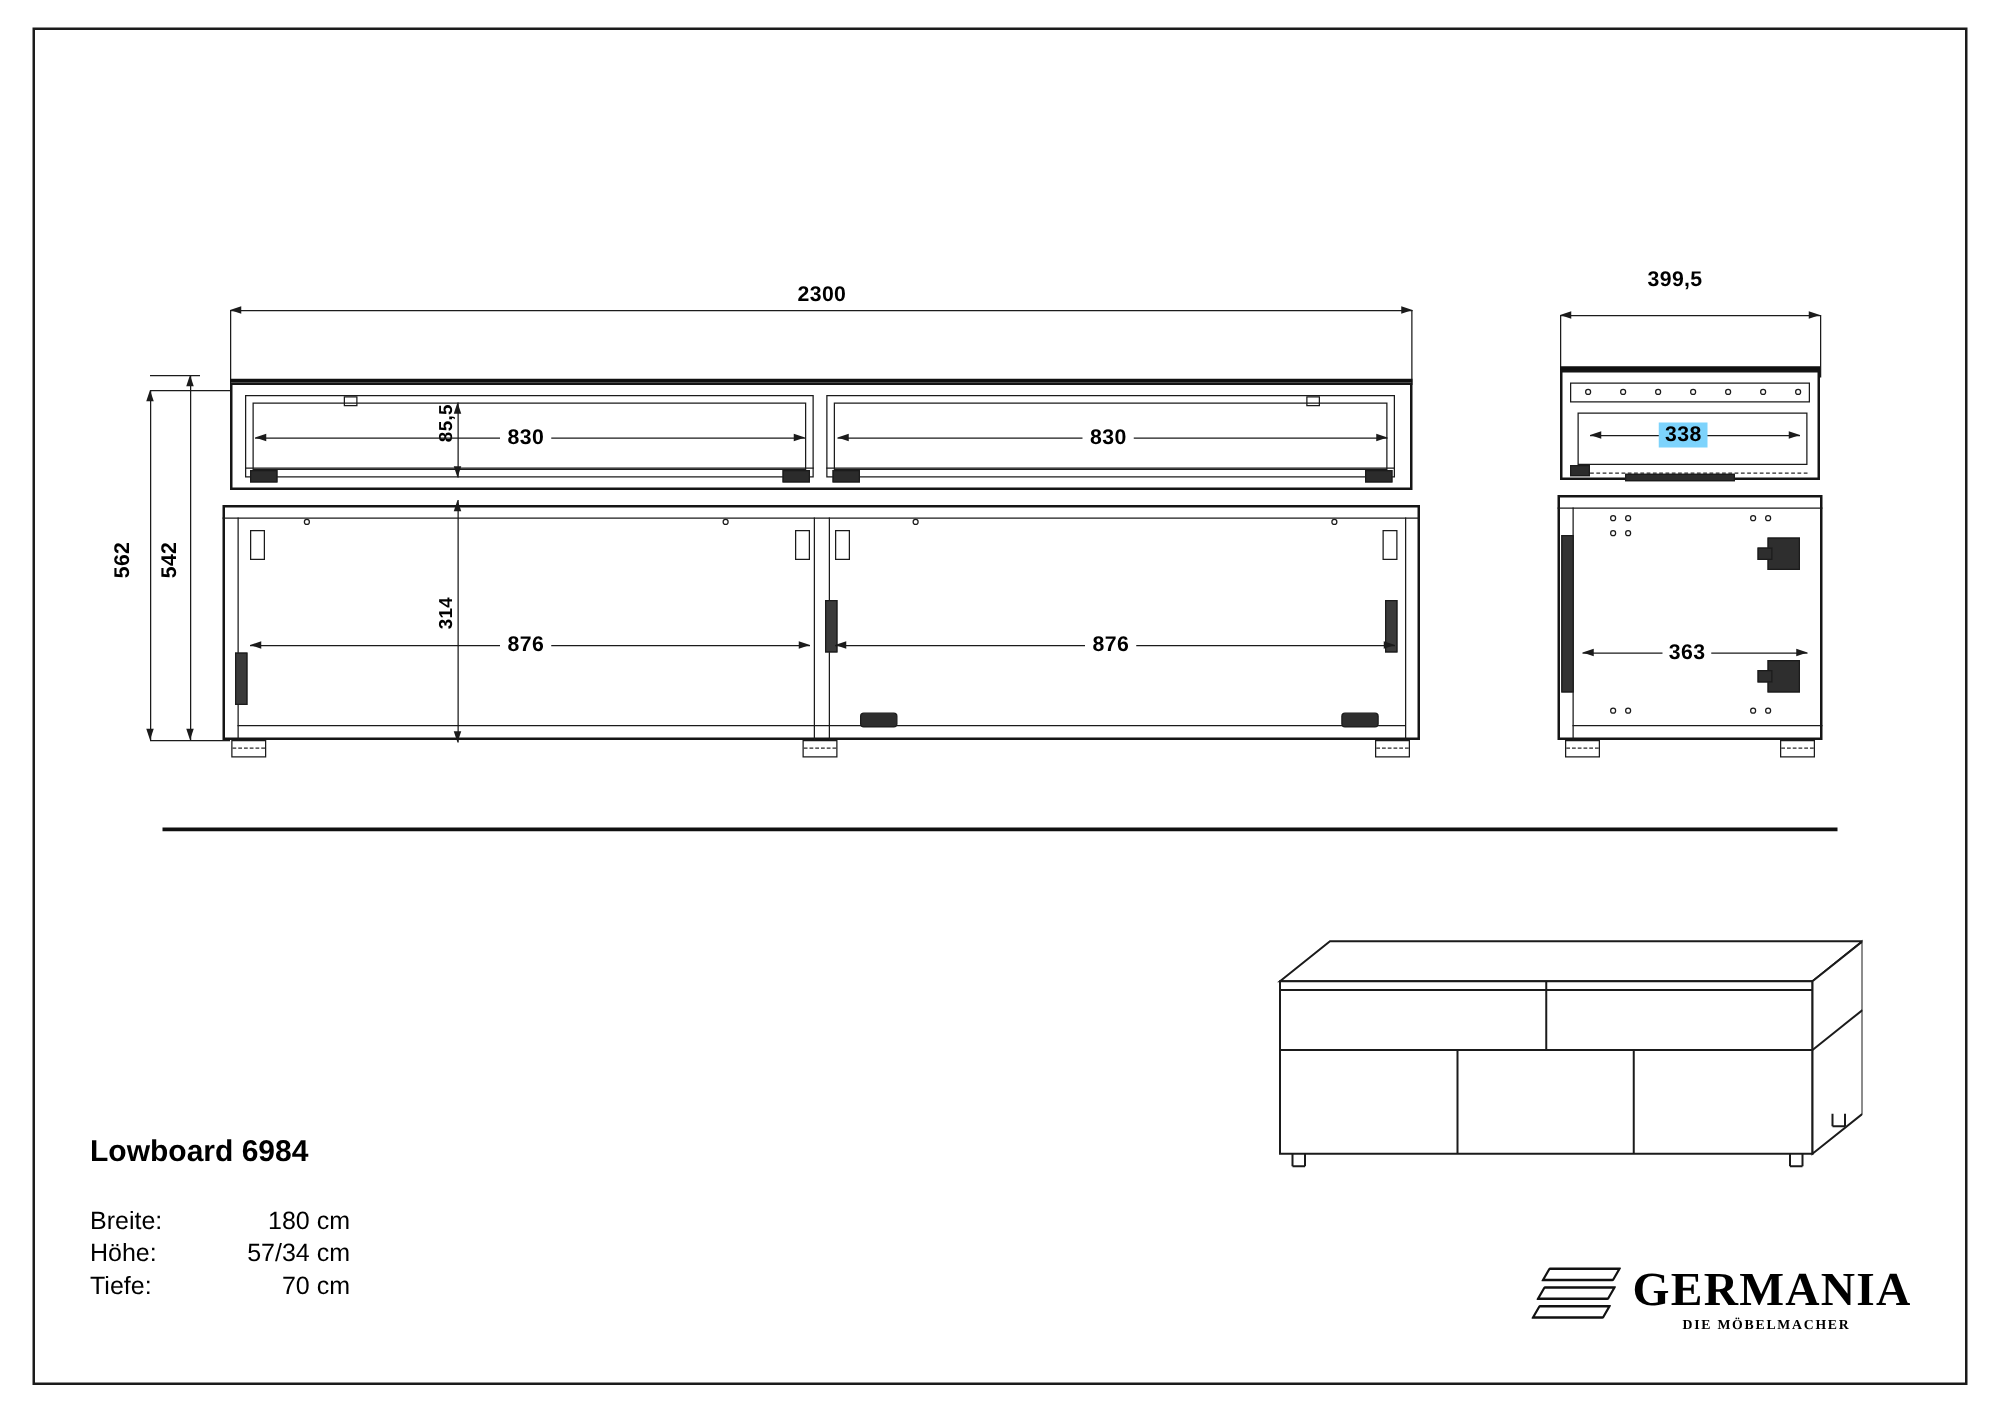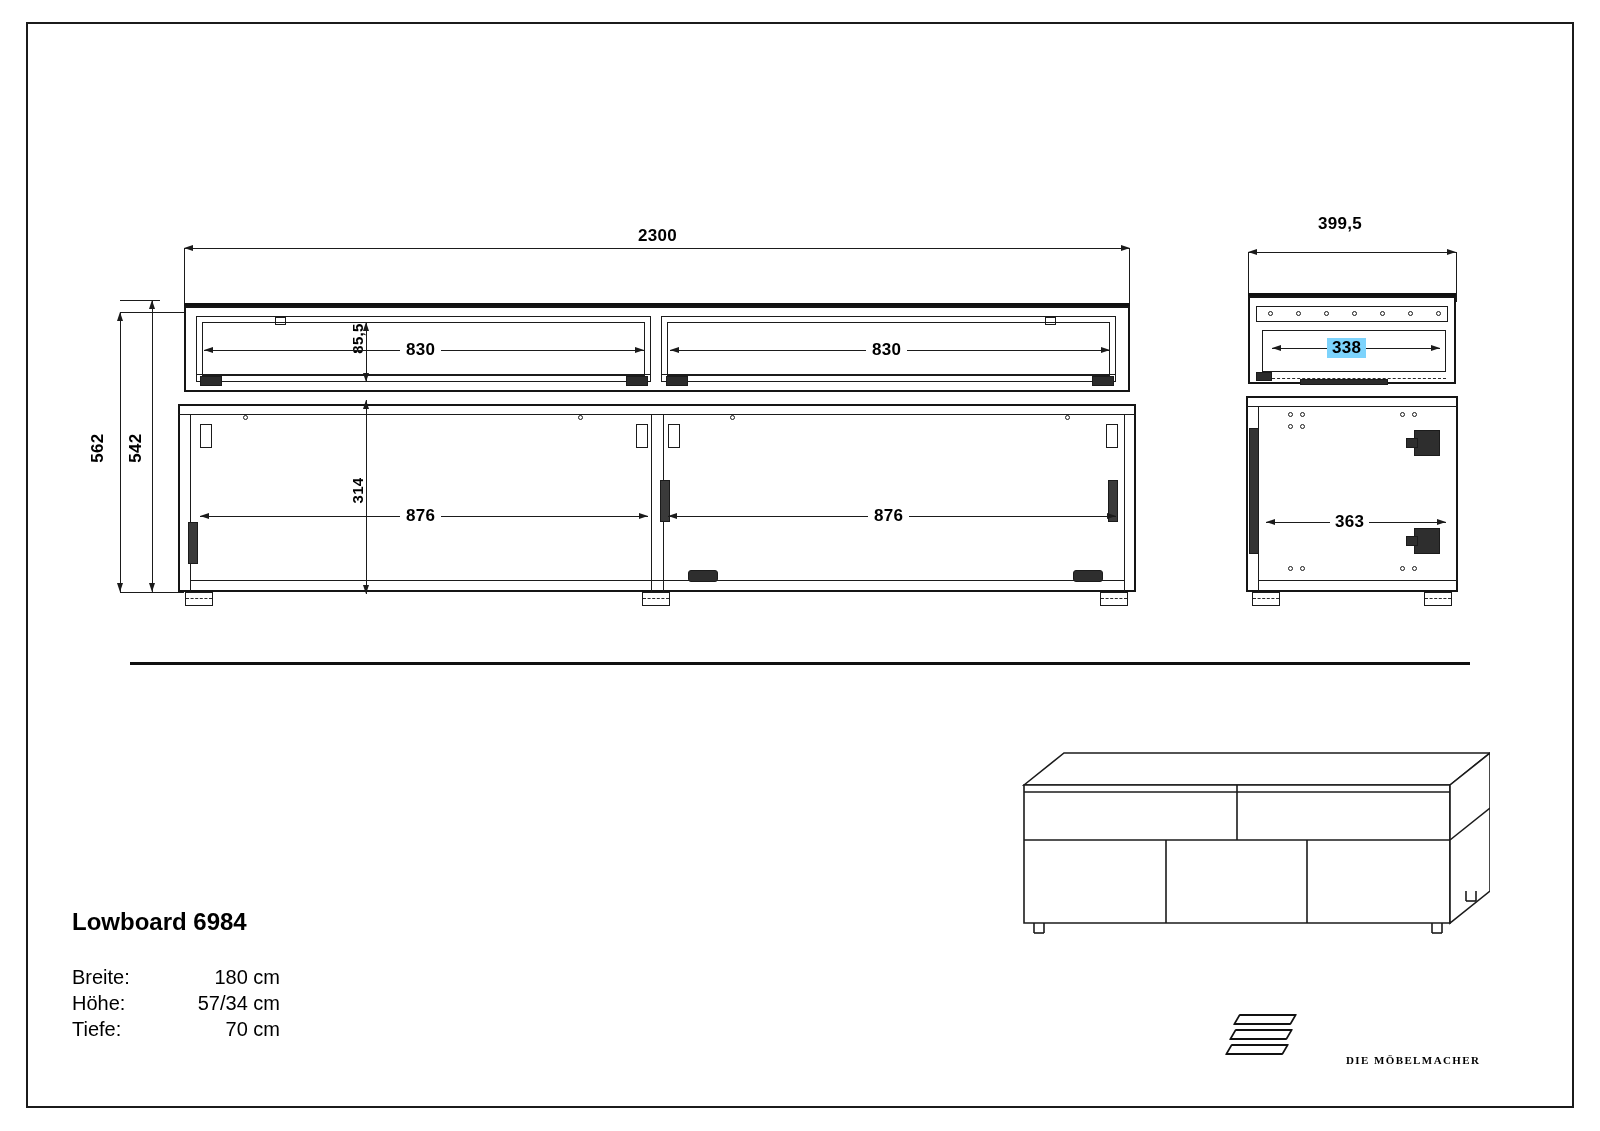--- a/index.html
+++ b/index.html
@@ -383,16 +383,17 @@
       <div class="val">70 cm</div>
     </div>
   </div>
 
   <div class="logo">
     <div class="logo-mark">
       <div class="sheetpar" style="left:8px; top:0px;"></div>
       <div class="sheetpar" style="left:4px; top:15px;"></div>
       <div class="sheetpar" style="left:0px; top:30px;"></div>
     </div>
+    <div class="logo-name">GERMANIA</div>
     <div class="logo-sub">DIE MÖBELMACHER</div>
   </div>
 
 </div>
 
 </body></html>

